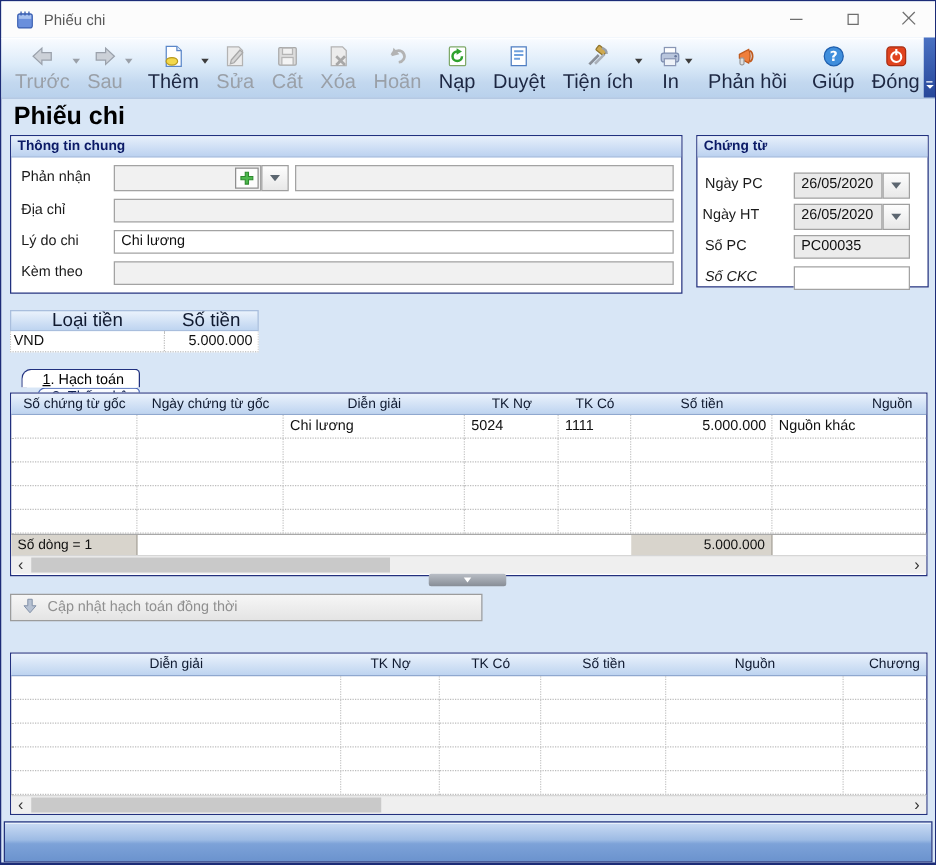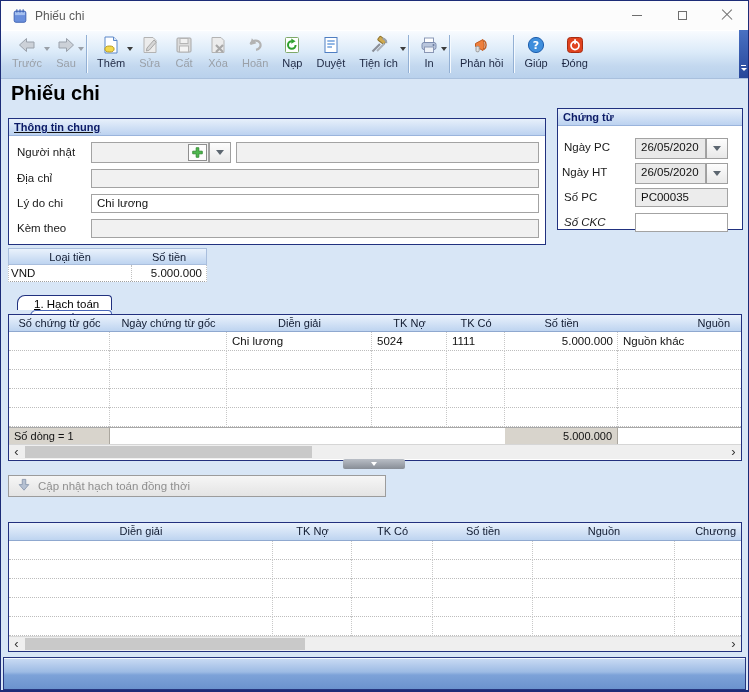--- a/index.html
+++ b/index.html
@@ -21,21 +21,21 @@
   .glyph-close:before { transform:rotate(45deg); } .glyph-close:after { transform:rotate(-45deg); }
 
   
   .toolbar { position:absolute; left:0; top:29px; right:0; height:49px;
              background:linear-gradient(#fafcff, #dcebf9 45%, #c3d8ef 75%, #b9d1ec);
              border-bottom:1px solid #a9c0dd; box-shadow:inset 0 1px 0 #fff;
              display:flex; align-items:center; padding:0 10px 0 4px; }
   .tb-btn { position:relative; height:46px; padding:3px 7px 2px 7px; display:flex; flex-direction:column;
             align-items:center; justify-content:flex-start; gap:2px; cursor:pointer; }
   .tb-btn .ic { height:21px; display:flex; align-items:center; }
-  .tb-btn .lbl { font-size:11px; color:#1d2742; white-space:nowrap; }
+  .tb-btn .lbl { font-size:16px; color:#1d2742; white-space:nowrap; }
   .tb-btn.disabled .lbl { color:#9aa0a8; }
   .tb-caret { position:absolute; right:-1px; top:16px; width:0; height:0;
               border:3px solid transparent; border-top:4px solid #3c3c3c; }
   .tb-btn.disabled .tb-caret { border-top-color:#9aa0a8; }
   .tb-sep { width:1px; height:38px; background:#93b0d4; box-shadow:1px 0 0 #f4f9fe; margin:0 3px; }
   .tb-overflow { position:absolute; right:0; top:0; width:9px; height:48px;
                  background:linear-gradient(#4a71c2,#27479a); display:flex; flex-direction:column;
                  align-items:center; justify-content:flex-end; padding-bottom:4px; gap:2px; cursor:pointer; }
   .tb-overflow .bar { width:5px; height:1px; background:#fff; }
   .tb-overflow .tri { width:0; height:0; border:3px solid transparent; border-top:3px solid #fff; }
@@ -54,21 +54,21 @@
   .fld.white { background:#fff; }
   .combo-caret { position:absolute; width:22px; height:21px; background:linear-gradient(#fdfdfd,#e8e8e8);
                  border:1px solid #9f9f9f; display:flex; align-items:center; justify-content:center; cursor:pointer; }
   .caret-tri { width:0; height:0; border:4px solid transparent; border-top:5px solid #5c6670; margin-top:4px; }
   .plus-btn { position:absolute; width:19px; height:17px; top:1px; background:#fdfdfd; border:1px solid #8f8f8f;
               display:flex; align-items:center; justify-content:center; cursor:pointer; }
 
   
   .cur-table { position:absolute; left:7px; top:247px; width:199px; }
   .cur-head { height:17px; background:linear-gradient(#eaf2fc,#bed4f0); border:1px solid #a9bedd; position:relative;
-              font-size:11px; color:#101a30; }
+              font-size:15px; color:#101a30; }
   .cur-head span { position:absolute; top:0; line-height:16px; text-align:center; }
   .cur-row { height:17px; background:#fff; position:relative; border-bottom:1px dotted #9f9f9f;
              border-left:1px dotted #c0c0c0; border-right:1px dotted #c0c0c0; }
   .cur-row span { position:absolute; top:0; line-height:16px; }
   .cur-sep { position:absolute; left:122px; top:0; bottom:0; border-left:1px dotted #c0c0c0; }
 
   
   .tabstrip { position:absolute; display:flex; align-items:flex-end; }
   .tab { position:relative; cursor:pointer; white-space:nowrap; }
   .tab.active { height:19px; background:#fff; border:1px solid #21317f; border-bottom:none;
@@ -305,24 +305,24 @@
     </div>
 
     <div class="tb-overflow">
       <span class="bar"></span>
         <span class="tri"></span>
     </div>
   </div>
 
   <div class="page-title">Phiếu chi</div>
 
-  <div class="gbox" style="left:7px; top:117px; width:538px; height:127px;text-decoration:underline;">
+  <div class="gbox" style="left:7px; top:107px; width:538px; height:127px;">
     <div class="ghead-strip">Thông tin chung</div>
 
-    <div class="flabel" style="top:24px;">Người nhật</div>
+    <div class="flabel" style="top:24px;">Phản nhận</div>
     <div class="fld" style="left:82px; top:23px; width:118px; height:21px;"></div>
     <div class="plus-btn" style="left:179px; top:25px;">
       <svg width="13" height="13" viewBox="0 0 15 15">
           <path d="M6 2 H9 V6 H13 V9 H9 V13 H6 V9 H2 V6 H6 Z" fill="#4db84d" stroke="#2e8a2e"></path>
         </svg>
     </div>
     <div class="combo-caret" style="left:200px; top:23px;">
         <span class="caret-tri"></span>
       </div>
     <div class="fld" style="left:227px; top:23px; width:303px; height:21px;"></div>

